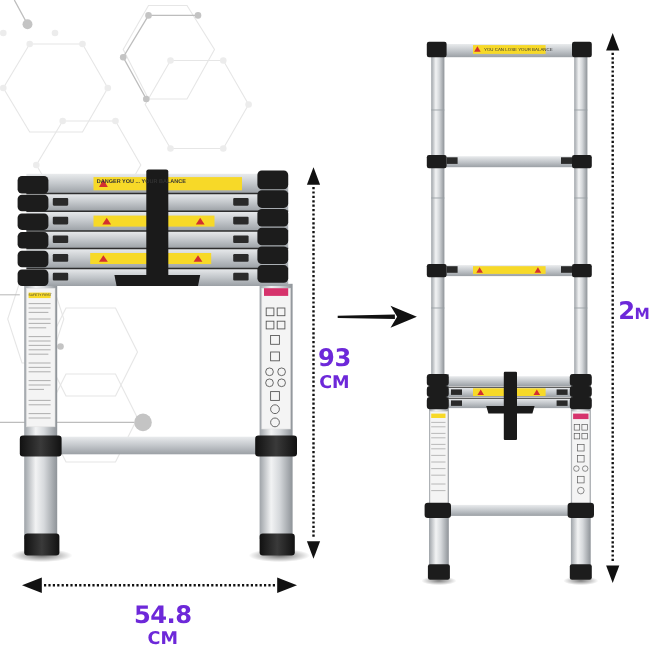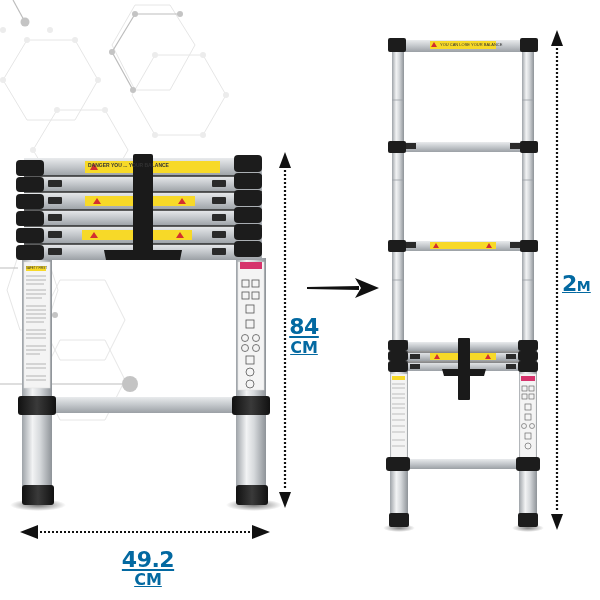--- a/index.html
+++ b/index.html
@@ -1,19 +1,19 @@
 <!DOCTYPE html>
 <html><head>
 <meta charset="utf-8">
 <style>
   html, body { margin:0; padding:0; background:#ffffff; }
   body { width:600px; height:600px; position:relative; overflow:hidden; font-family:"Liberation Sans", sans-serif; }
   .abs { position:absolute; }
   .bg-net { position:absolute; left:0; top:0; width:600px; height:600px; }
-  .dim-label { position:absolute; font-family:"DejaVu Sans", sans-serif; font-weight:bold; color:#0369a1; text-align:center; line-height:1;text-decoration:underline; }
+  .dim-label { position:absolute; font-family:"DejaVu Sans", sans-serif; font-weight:bold; color:#6d28d9; text-align:center; line-height:1; }
   .dim-big { font-size:22px; letter-spacing:-0.5px; }
   .dim-unit { font-size:16px; font-weight:bold; }
 </style>
 </head>
 <body>
 
 <svg class="bg-net" viewBox="0 0 600 600">
   <g stroke="#e6e6e6" stroke-width="1" fill="none">
     <polygon points="27,40 75,40 98,80 75,120 27,120 3,80"></polygon>
     <polygon points="135,5 170,5 195,45 170,90 135,90 112,45"></polygon>
@@ -201,31 +201,31 @@
 
 <div class="abs" style="left:88px;top:162px;font-size:5px;color:#333;font-weight:bold;">DANGER  YOU ... YOUR BALANCE</div>
 <div class="abs" style="left:26px;top:266px;font-size:3px;color:#333;">SAFETY FIRST</div>
 
 <svg class="abs" style="left:270px;top:150px" width="30" height="360">
   <polygon points="15,2 9,18 21,18" fill="#111"></polygon>
   <line x1="15" y1="20" x2="15" y2="340" stroke="#111" stroke-width="2.2" stroke-dasharray="2,2"></line>
   <polygon points="15,358 9,342 21,342" fill="#111"></polygon>
 </svg>
 <div class="dim-label" style="left:282px;top:316px;width:44px;">
-  <div class="dim-big">84</div>
+  <div class="dim-big">93</div>
   <div class="dim-unit" style="margin-top:2px">CM</div>
 </div>
 
 <svg class="abs" style="left:18px;top:520px" width="254" height="24">
   <polygon points="2,12 20,5 20,19" fill="#111"></polygon>
   <line x1="22" y1="12" x2="232" y2="12" stroke="#111" stroke-width="2.2" stroke-dasharray="2,2"></line>
   <polygon points="252,12 234,5 234,19" fill="#111"></polygon>
 </svg>
 <div class="dim-label" style="left:108px;top:549px;width:80px;">
-  <div class="dim-big">49.2</div>
+  <div class="dim-big">54.8</div>
   <div class="dim-unit" style="margin-top:1px">CM</div>
 </div>
 
 <svg class="abs" style="left:305px;top:276px" width="76" height="24">
   <path d="M2,11 L54,10 L54,14 L2,13 Z" fill="#111"></path>
   <polygon points="50,2 74,12 50,22 56,12" fill="#111"></polygon>
 </svg>
 
 <svg class="abs" style="left:0;top:0" width="600" height="600">
   <defs>

